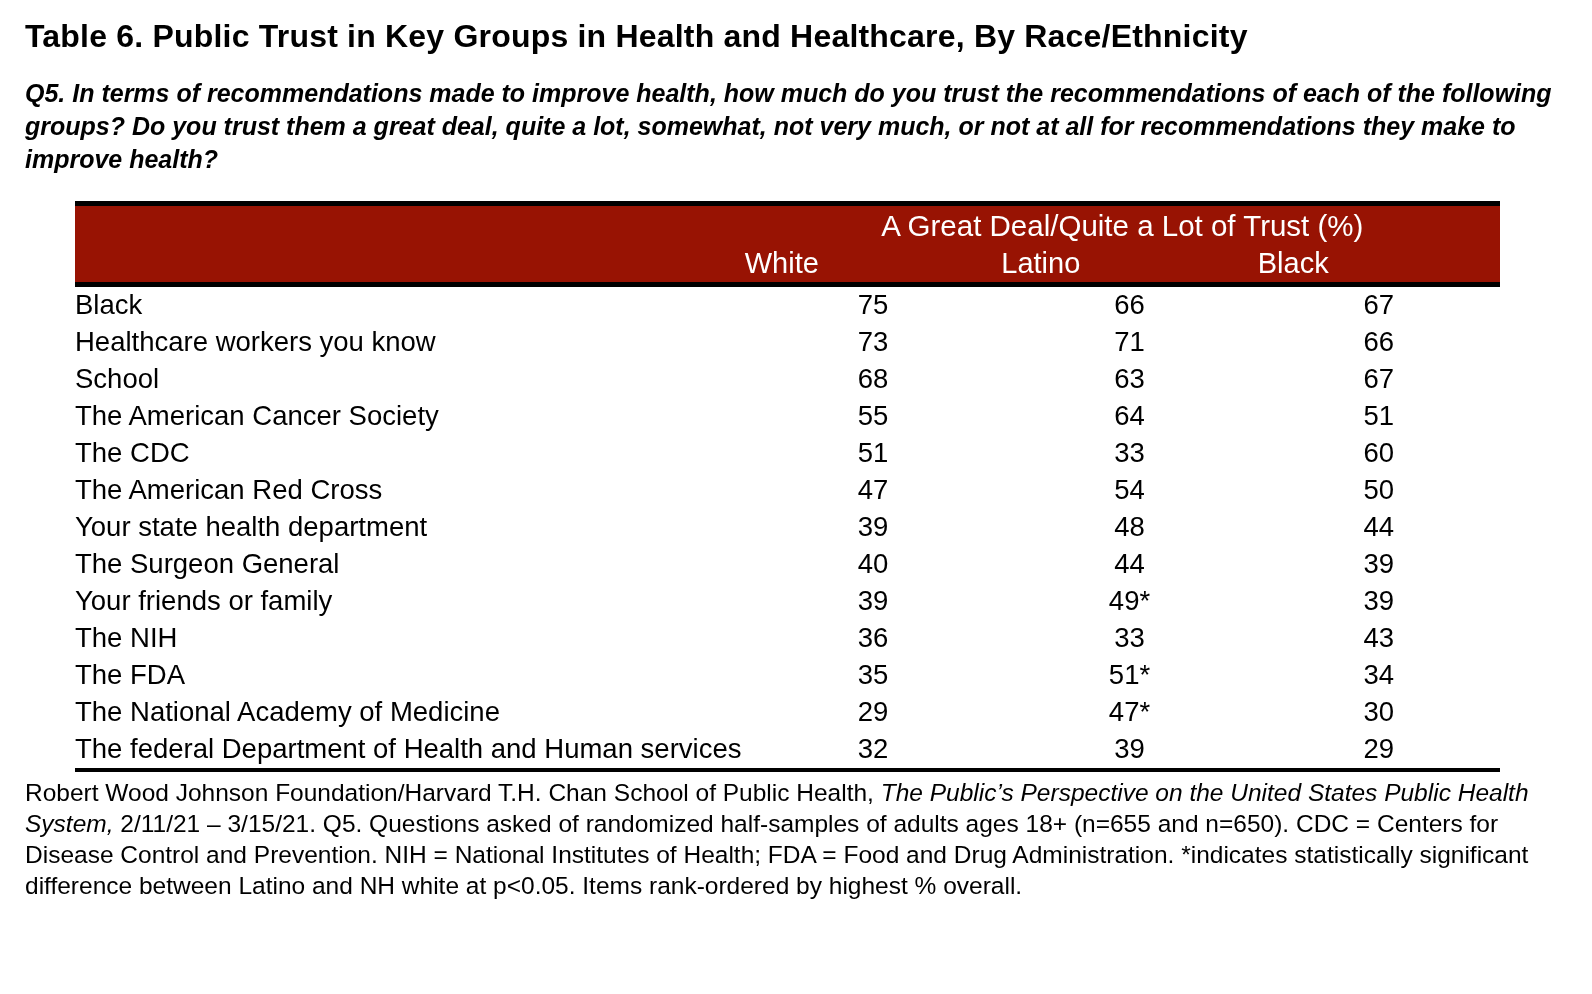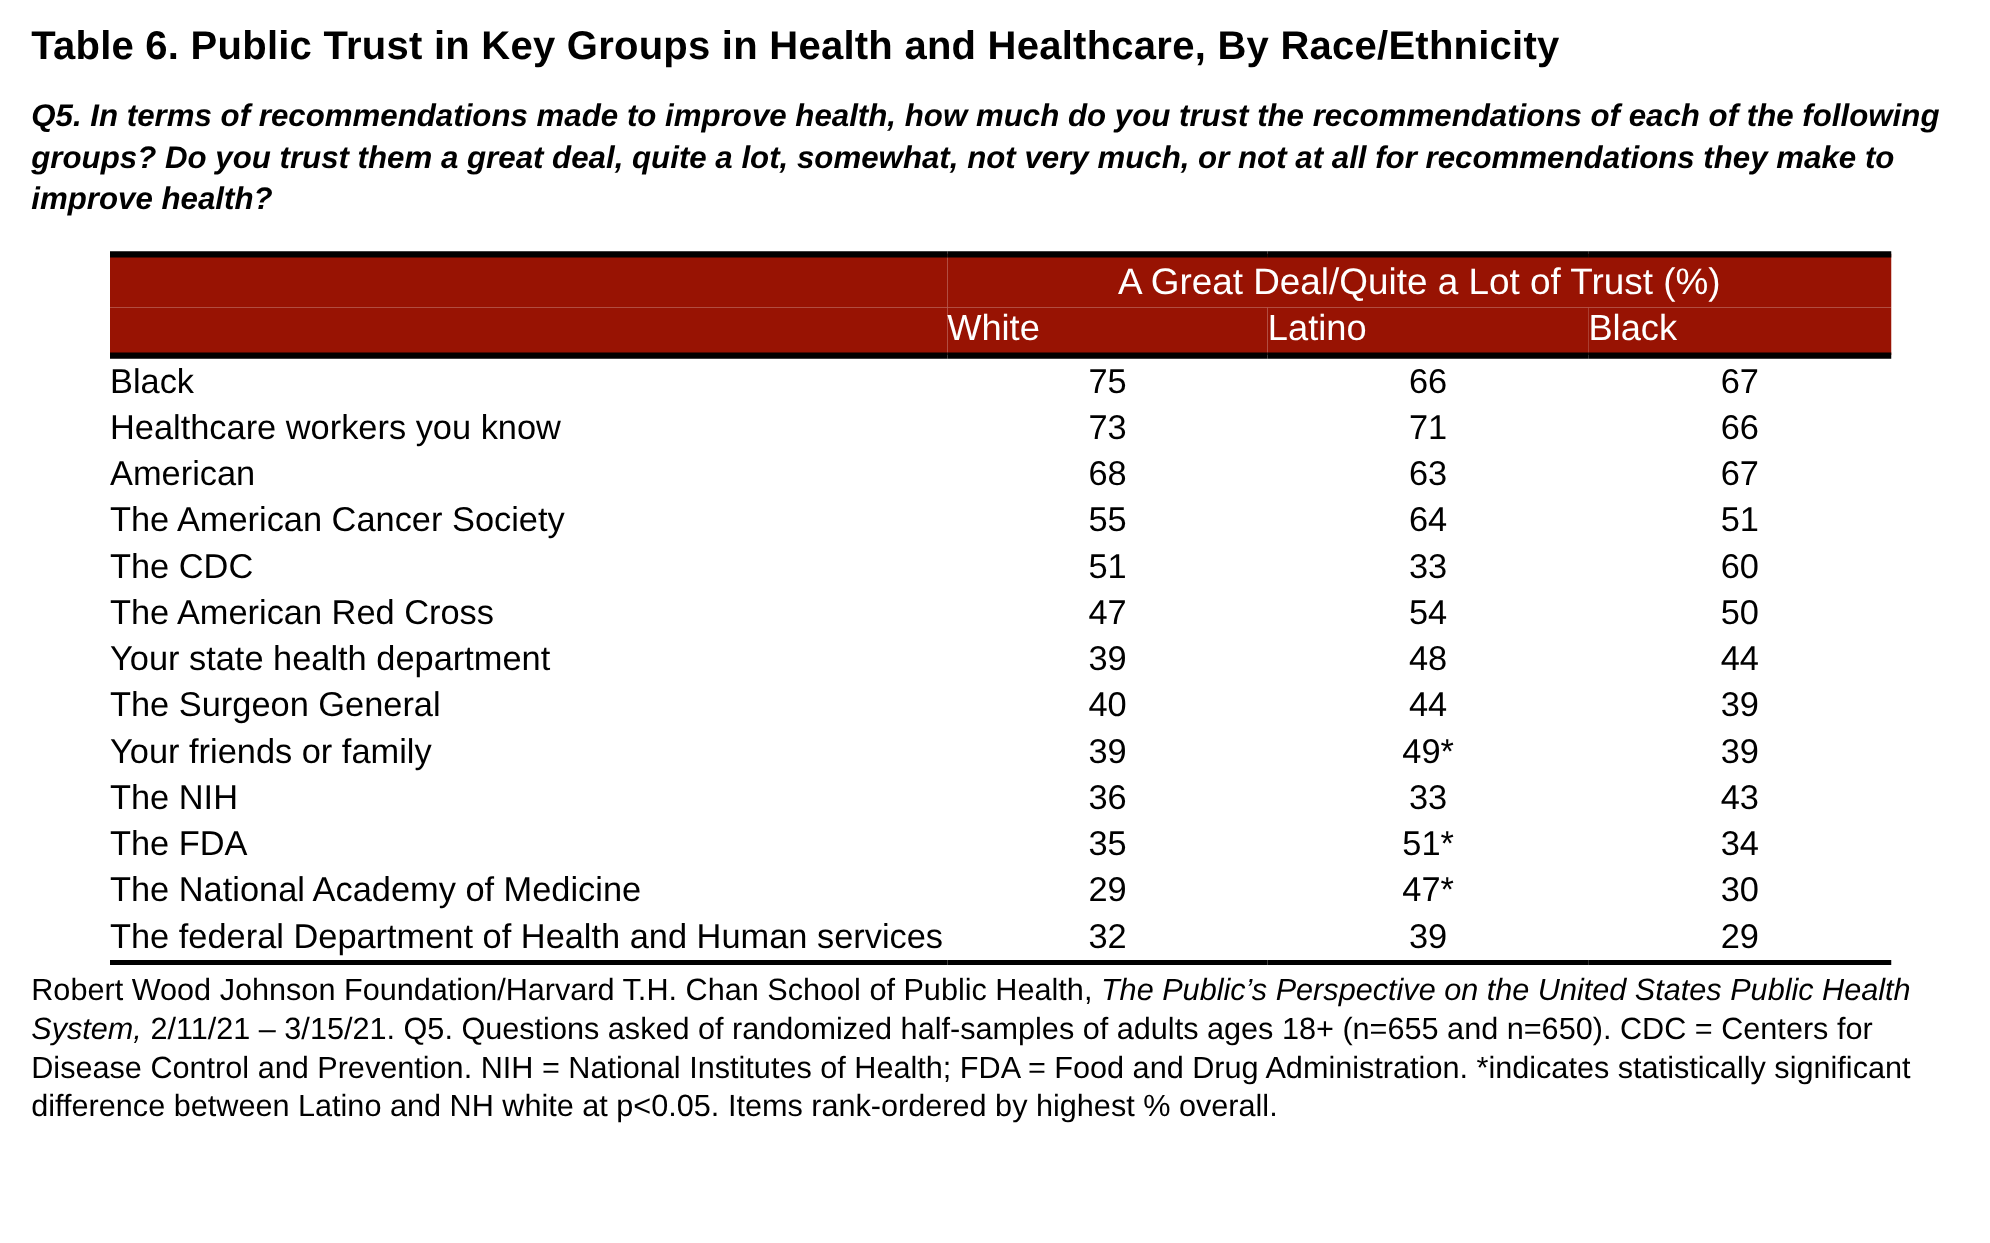--- a/index.html
+++ b/index.html
@@ -31,21 +31,21 @@
     font-style: italic;
     line-height: 1.33;
     margin: 22px 0 0 0;
     max-width: 1540px;
     font-weight: bold;
   }
   table.trust {
     border-collapse: collapse;
     table-layout: fixed;
     width: 1425px;
-    margin: 24px 0 0 63px;
+    margin: 24px 0 0 50px;
     border-top: 5px solid #000;
     border-bottom: 4px solid #000;
   }
   table.trust thead th {
     background: var(--header-bg, #981303);
     color: var(--header-fg, #ffffff);
     font-weight: normal;
     padding: 0;
   }
   table.trust thead tr.columns-row th {
@@ -124,21 +124,21 @@
           <td class="value-cell">66</td>
           <td class="value-cell">67</td>
         </tr>
         <tr>
           <td class="label-cell">Healthcare workers you know</td>
           <td class="value-cell">73</td>
           <td class="value-cell">71</td>
           <td class="value-cell">66</td>
         </tr>
         <tr>
-          <td class="label-cell">American</td>
+          <td class="label-cell">School</td>
           <td class="value-cell">68</td>
           <td class="value-cell">63</td>
           <td class="value-cell">67</td>
         </tr>
         <tr>
           <td class="label-cell">The American Cancer Society</td>
           <td class="value-cell">55</td>
           <td class="value-cell">64</td>
           <td class="value-cell">51</td>
         </tr>

